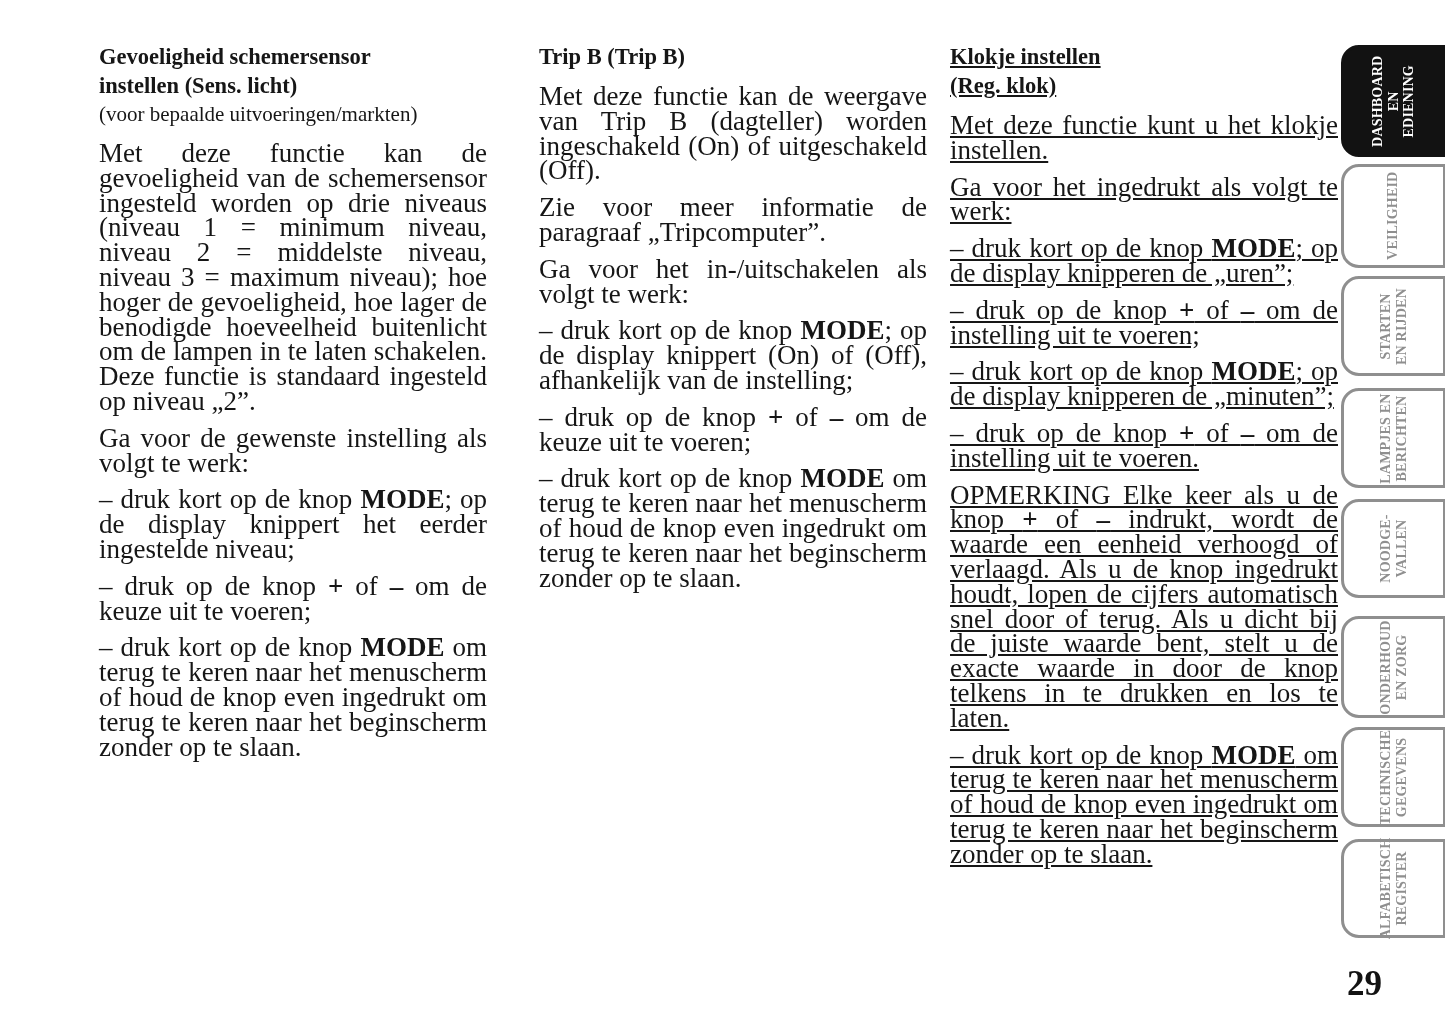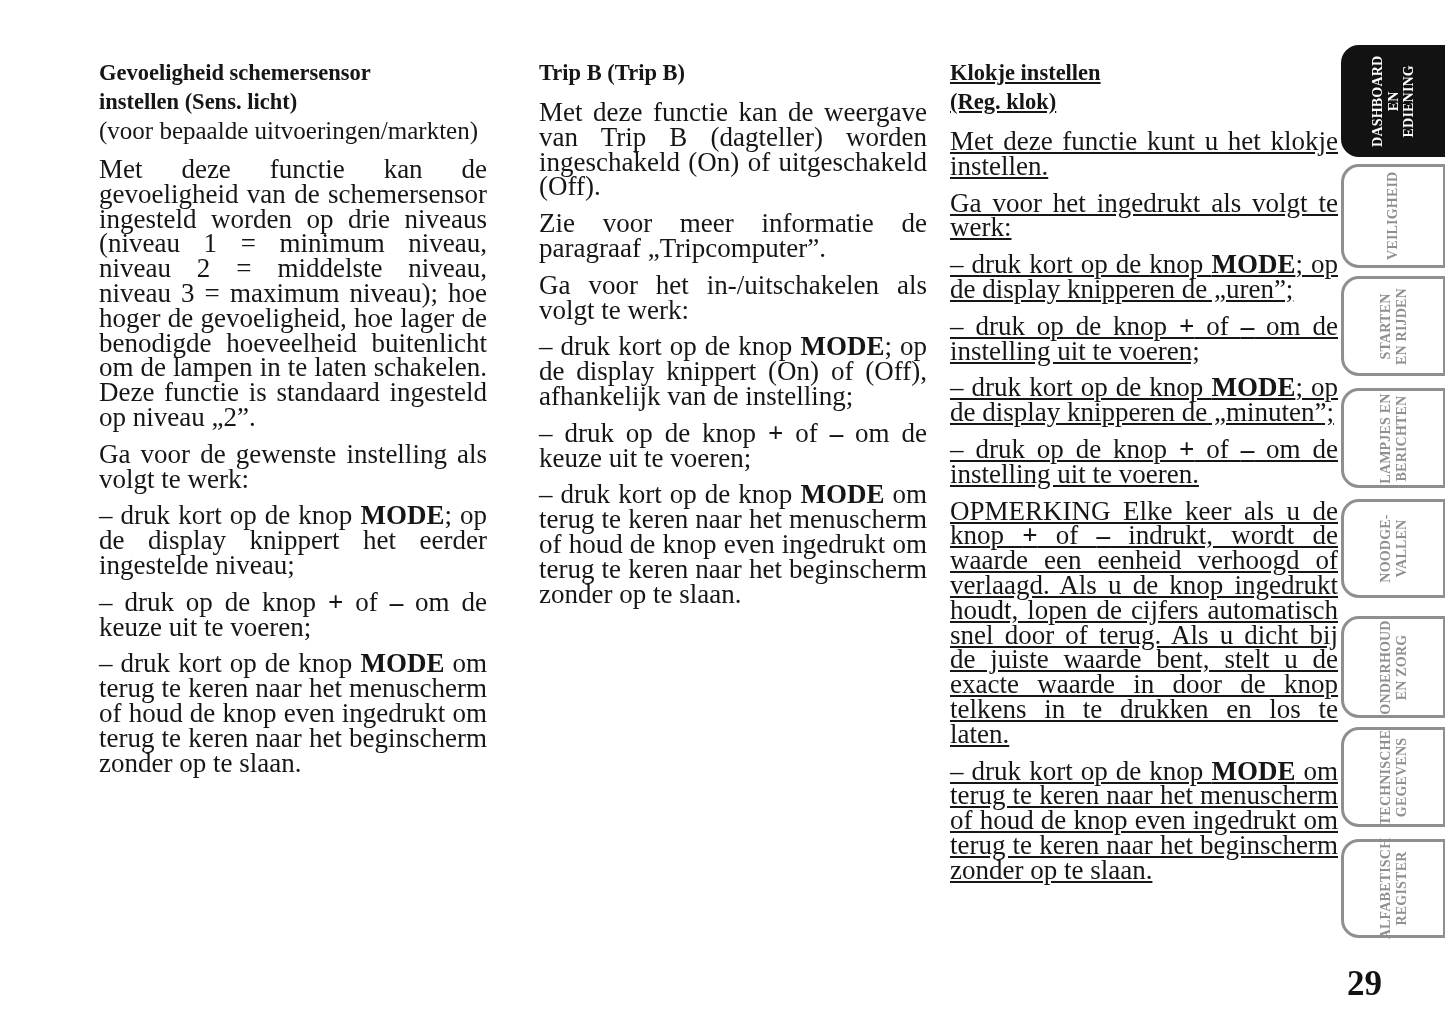--- a/index.html
+++ b/index.html
@@ -2,24 +2,24 @@
 <html lang="nl"><head>
 <meta charset="utf-8">
 <style>
   html,body{margin:0;padding:0;}
   body{
     width:1445px;height:1017px;position:relative;overflow:hidden;
     background:#ffffff;color:#161616;
     font-family:"Liberation Serif","DejaVu Serif",serif;
   }
   .col{position:absolute;top:42px;width:388px;}
-  .col .heading{font-weight:bold;font-size:22.5px;line-height:29px;margin-top:16px;}
+  .col .heading{font-weight:bold;font-size:22.5px;line-height:29px;}
   .col .heading.spaced{margin-bottom:13px;}
   .col .heading.tight{margin-bottom:0;}
-  .col .subheading{font-size:25px;line-height:29px;margin:0 0 12px;}
+  .col .subheading{font-size:21px;line-height:29px;margin:0 0 12px;}
   .col p{margin:0 0 12px;text-align:justify;font-size:27px;line-height:24.8px;}
   .col p b{font-weight:bold;margin-top:48px;}
   #column-1{left:99px;}
   #column-2{left:539px;}
   #column-3{left:950px;text-decoration:underline;}
 
   .sidebar{position:absolute;left:1341px;top:0;width:104px;height:1017px;}
   .tab{
     position:absolute;left:0;width:105px;box-sizing:border-box;
     background:#ffffff;border:3px solid #8f8f8f;

